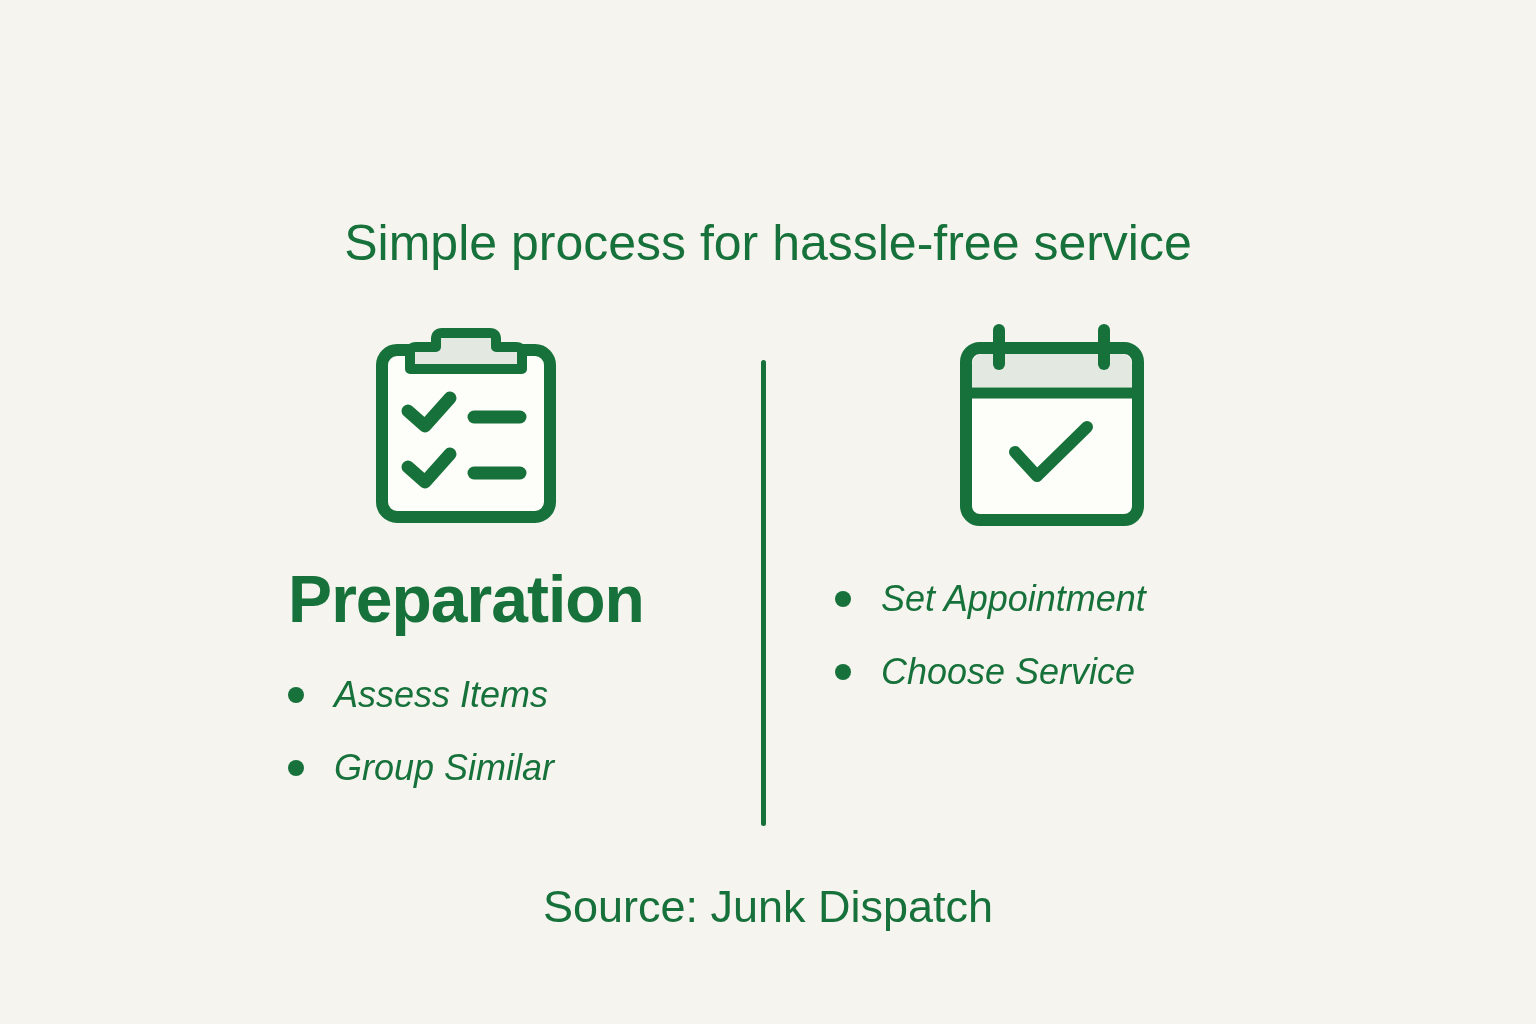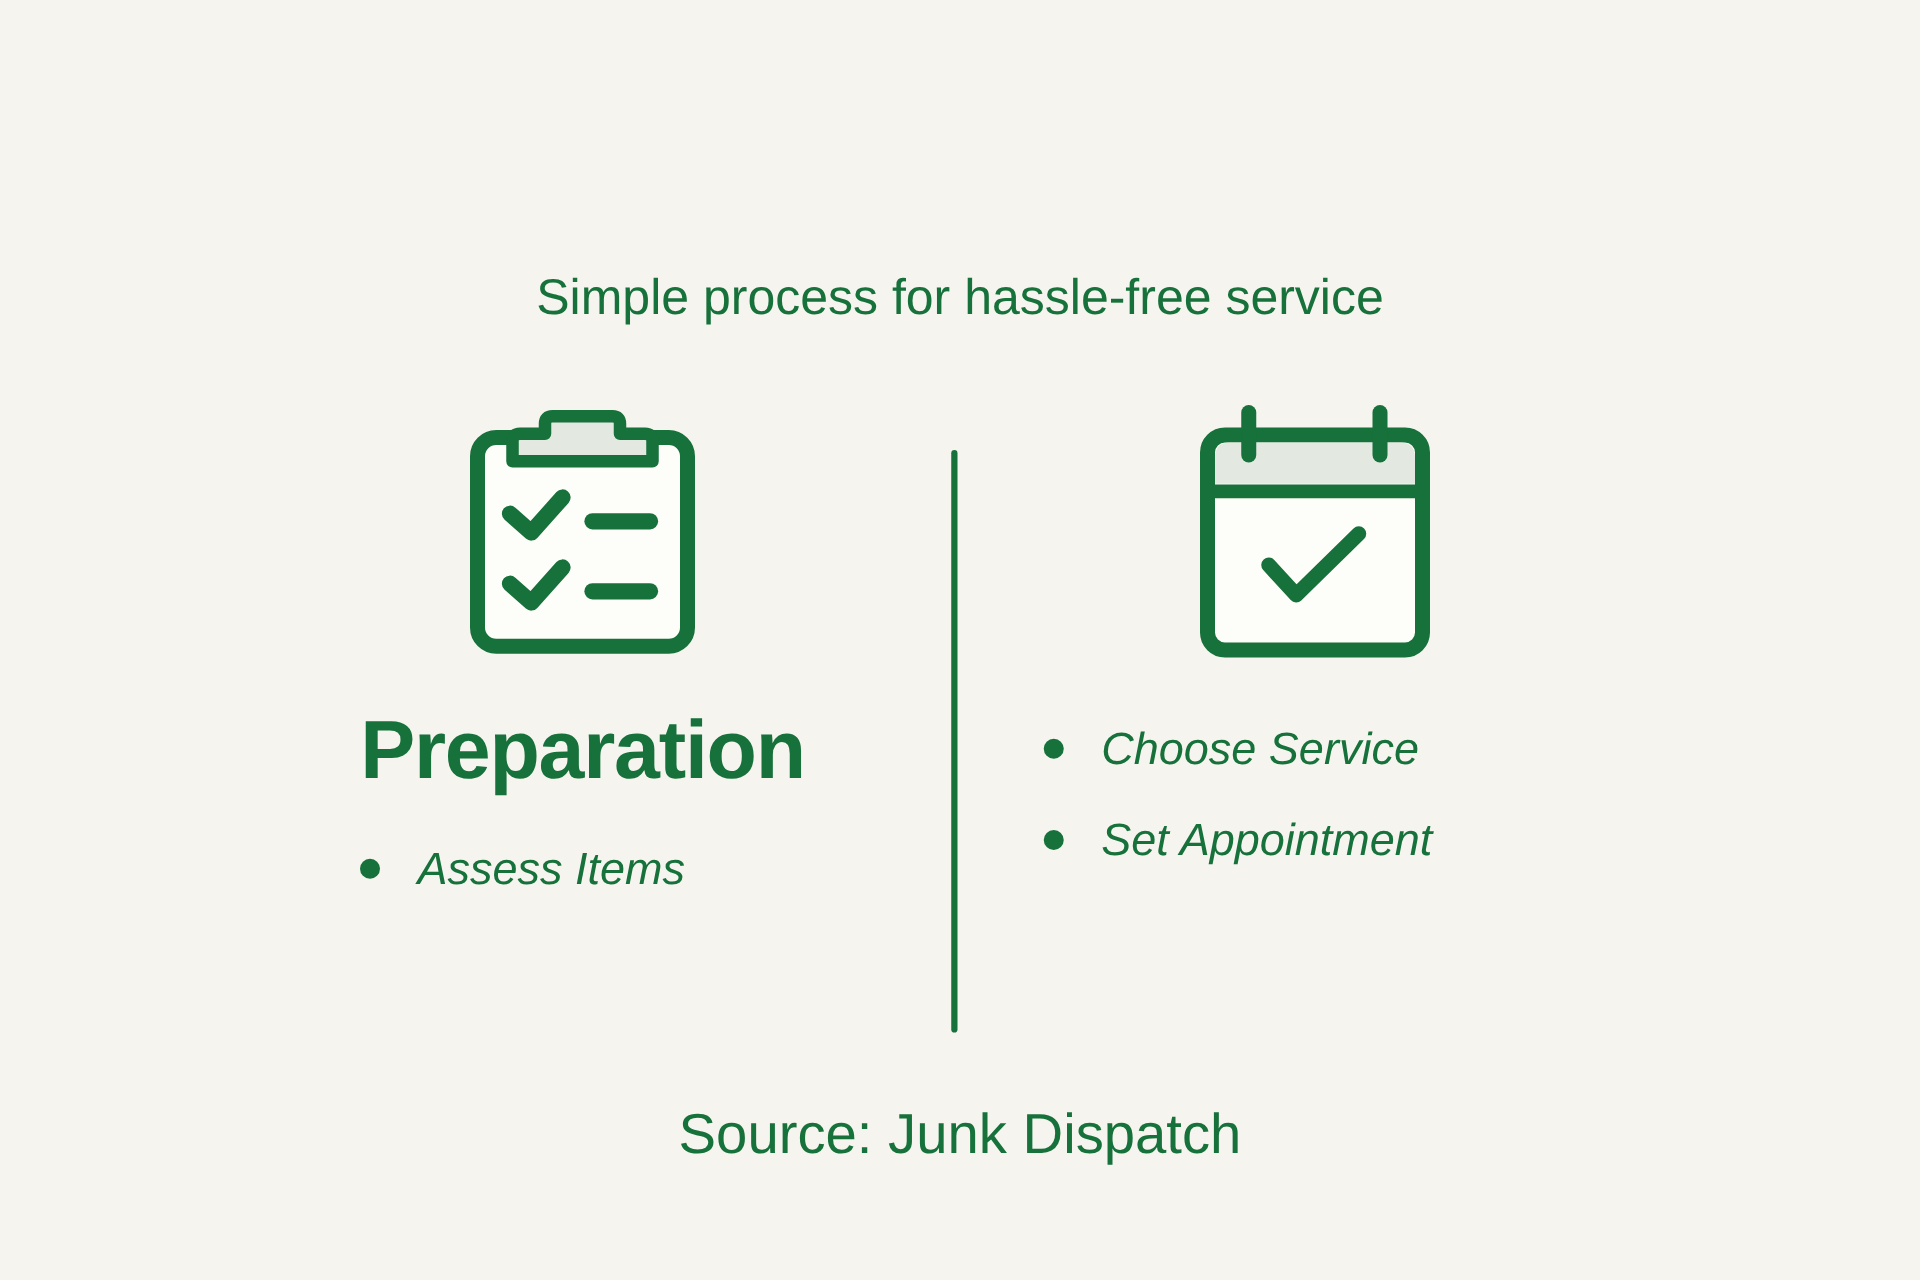--- a/index.html
+++ b/index.html
@@ -18,21 +18,21 @@
   }
   .canvas { position: relative; width: 1536px; height: 1024px; }
 
   .title {
     position: absolute; top: 102px; left: 0; width: 1536px; margin: 0;
     text-align: center; font-size: 94px; font-weight: 700;
     letter-spacing: -1px; line-height: 1;
   }
   .subtitle {
     position: absolute; top: 218px; left: 0; width: 1536px;
-    text-align: center; font-size: 40px; font-weight: 400; line-height: 1;
+    text-align: center; font-size: 50px; font-weight: 400; line-height: 1;
   }
 
   .column { position: absolute; top: 321px; width: 460px; }
   .column.left  { left: 236px; }
   .column.right { left: 822px; }
 
   .icon-wrap { height: 215px; display: flex; justify-content: center; align-items: flex-start; }
 
   .col-heading {
     margin-top: 30px; text-align: center;
@@ -78,43 +78,47 @@
         <path class="stroke" d="M36 146 L53 161 L78 133" stroke-width="13" stroke-linecap="round" stroke-linejoin="round"></path>
         <line x1="102" y1="152" x2="148" y2="152" stroke="var(--accent)" stroke-width="13" stroke-linecap="round"></line>
       </svg>
     </div>
     <div class="col-heading">Preparation</div>
     <div class="list">
       <div class="row">
         <span class="dot"></span>
         <span>Assess Items</span>
       </div>
+      <div class="row">
+        <span class="dot"></span>
+        <span>Group Similar</span>
+      </div>
     </div>
   </div>
 
   <div class="divider"></div>
 
   <div class="column right">
     <div class="icon-wrap">
       <svg width="190" height="212" viewBox="0 0 190 212" aria-hidden="true">
         <rect x="9" y="27" width="172" height="172" rx="14" fill="var(--paper)" stroke="var(--accent)" stroke-width="12"></rect>
         <path d="M27 33 H163 Q175 33 175 45 V66 H15 V45 Q15 33 27 33 Z" fill="var(--icon-fill)"></path>
         <line x1="11" y1="72" x2="179" y2="72" stroke="var(--accent)" stroke-width="11"></line>
         <line x1="42" y1="9" x2="42" y2="43" stroke="var(--accent)" stroke-width="12" stroke-linecap="round"></line>
         <line x1="147" y1="9" x2="147" y2="43" stroke="var(--accent)" stroke-width="12" stroke-linecap="round"></line>
         <path class="stroke" d="M58 131 L80 155 L130 106" stroke-width="12" stroke-linecap="round" stroke-linejoin="round"></path>
       </svg>
     </div>
     <div class="list">
       <div class="row">
         <span class="dot"></span>
-        <span>Choose Service</span>
+        <span>Set Appointment</span>
       </div>
       <div class="row">
         <span class="dot"></span>
-        <span>Set Appointment</span>
+        <span>Choose Service</span>
       </div>
     </div>
   </div>
 
   <div class="source">Source: Junk Dispatch</div>
 
 </div>
 
 </body></html>

